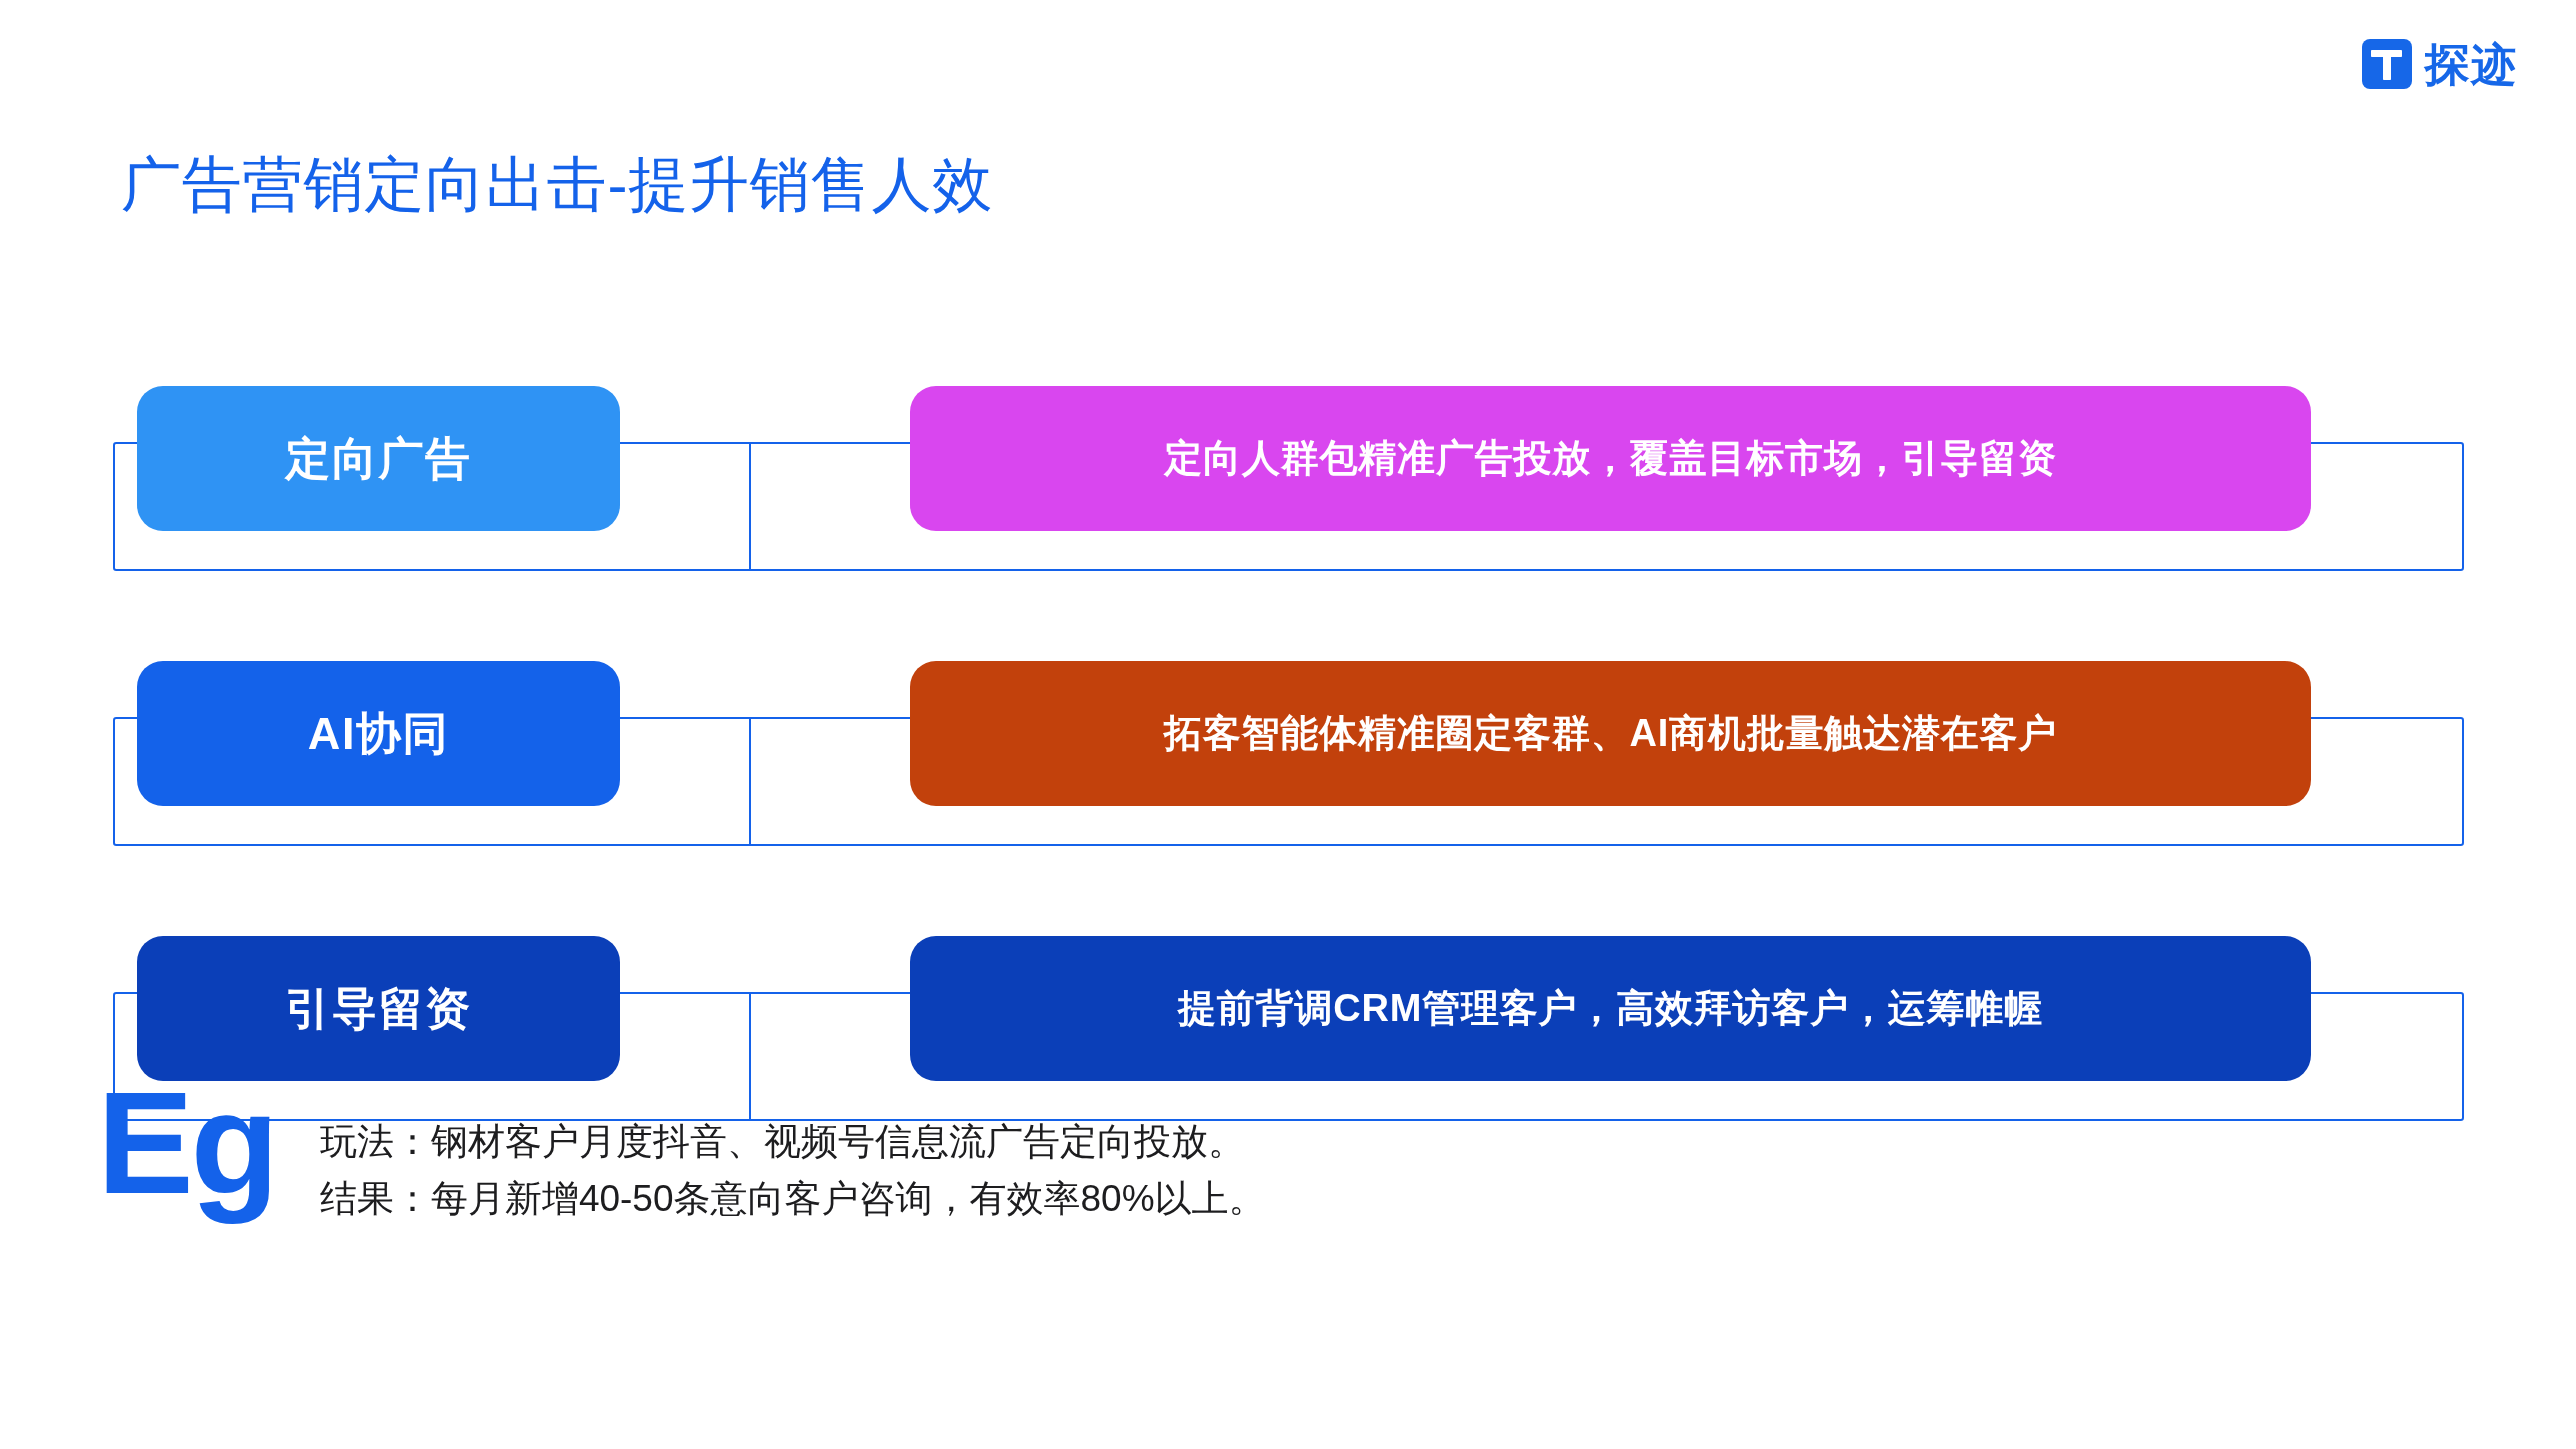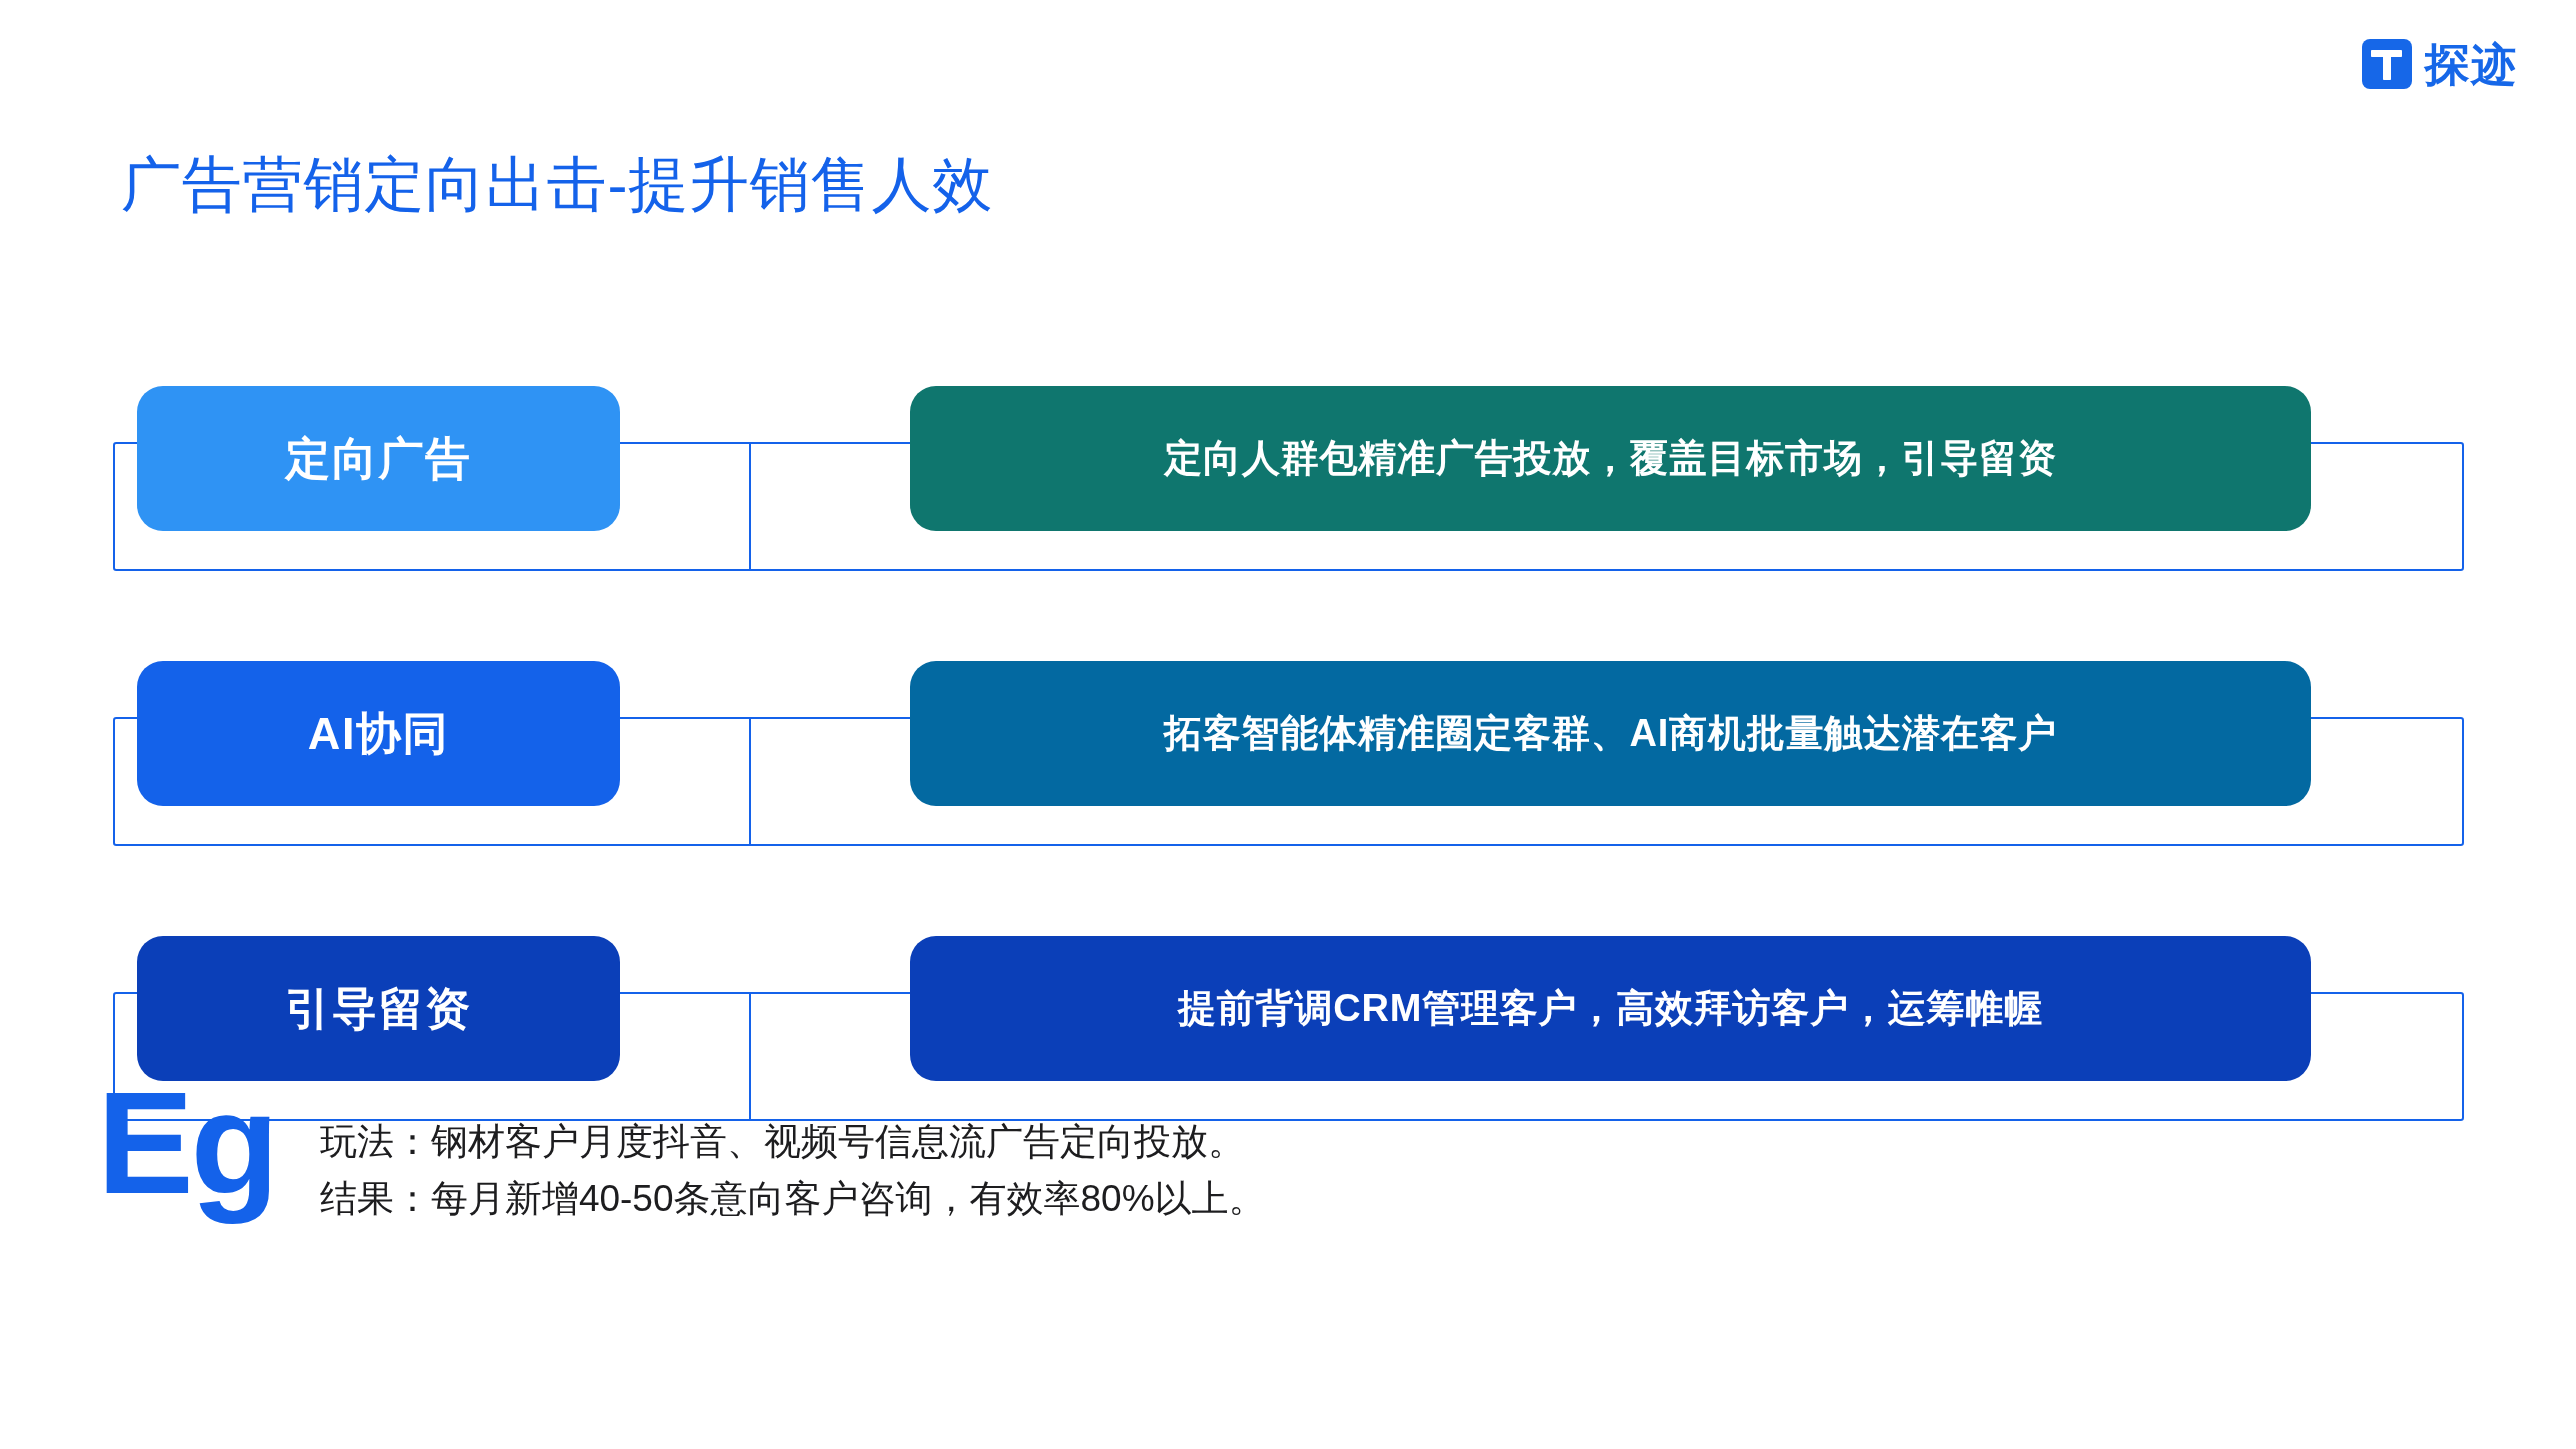--- a/index.html
+++ b/index.html
@@ -175,28 +175,28 @@
 </div>
 
 <div class="page-title">广告营销定向出击-提升销售人效</div>
 
 <div class="rows">
 
   <div class="row">
     <div class="row-frame"></div>
     <div class="row-divider"></div>
     <div class="pill-label" style="background:#2f93f4">定向广告</div>
-    <div class="pill-desc" style="background:#0f766e">定向人群包精准广告投放，覆盖目标市场，引导留资</div>
+    <div class="pill-desc" style="background:#d946ef">定向人群包精准广告投放，覆盖目标市场，引导留资</div>
   </div>
 
   <div class="row">
     <div class="row-frame"></div>
     <div class="row-divider"></div>
     <div class="pill-label" style="background:#1462ea">AI协同</div>
-    <div class="pill-desc" style="background:#0369a1">拓客智能体精准圈定客群、AI商机批量触达潜在客户</div>
+    <div class="pill-desc" style="background:#c2410c">拓客智能体精准圈定客群、AI商机批量触达潜在客户</div>
   </div>
 
   <div class="row">
     <div class="row-frame"></div>
     <div class="row-divider"></div>
     <div class="pill-label" style="background:#0b3fb8">引导留资</div>
     <div class="pill-desc" style="background:#0b3fb8">提前背调CRM管理客户，高效拜访客户，运筹帷幄</div>
   </div>
 
 </div>

